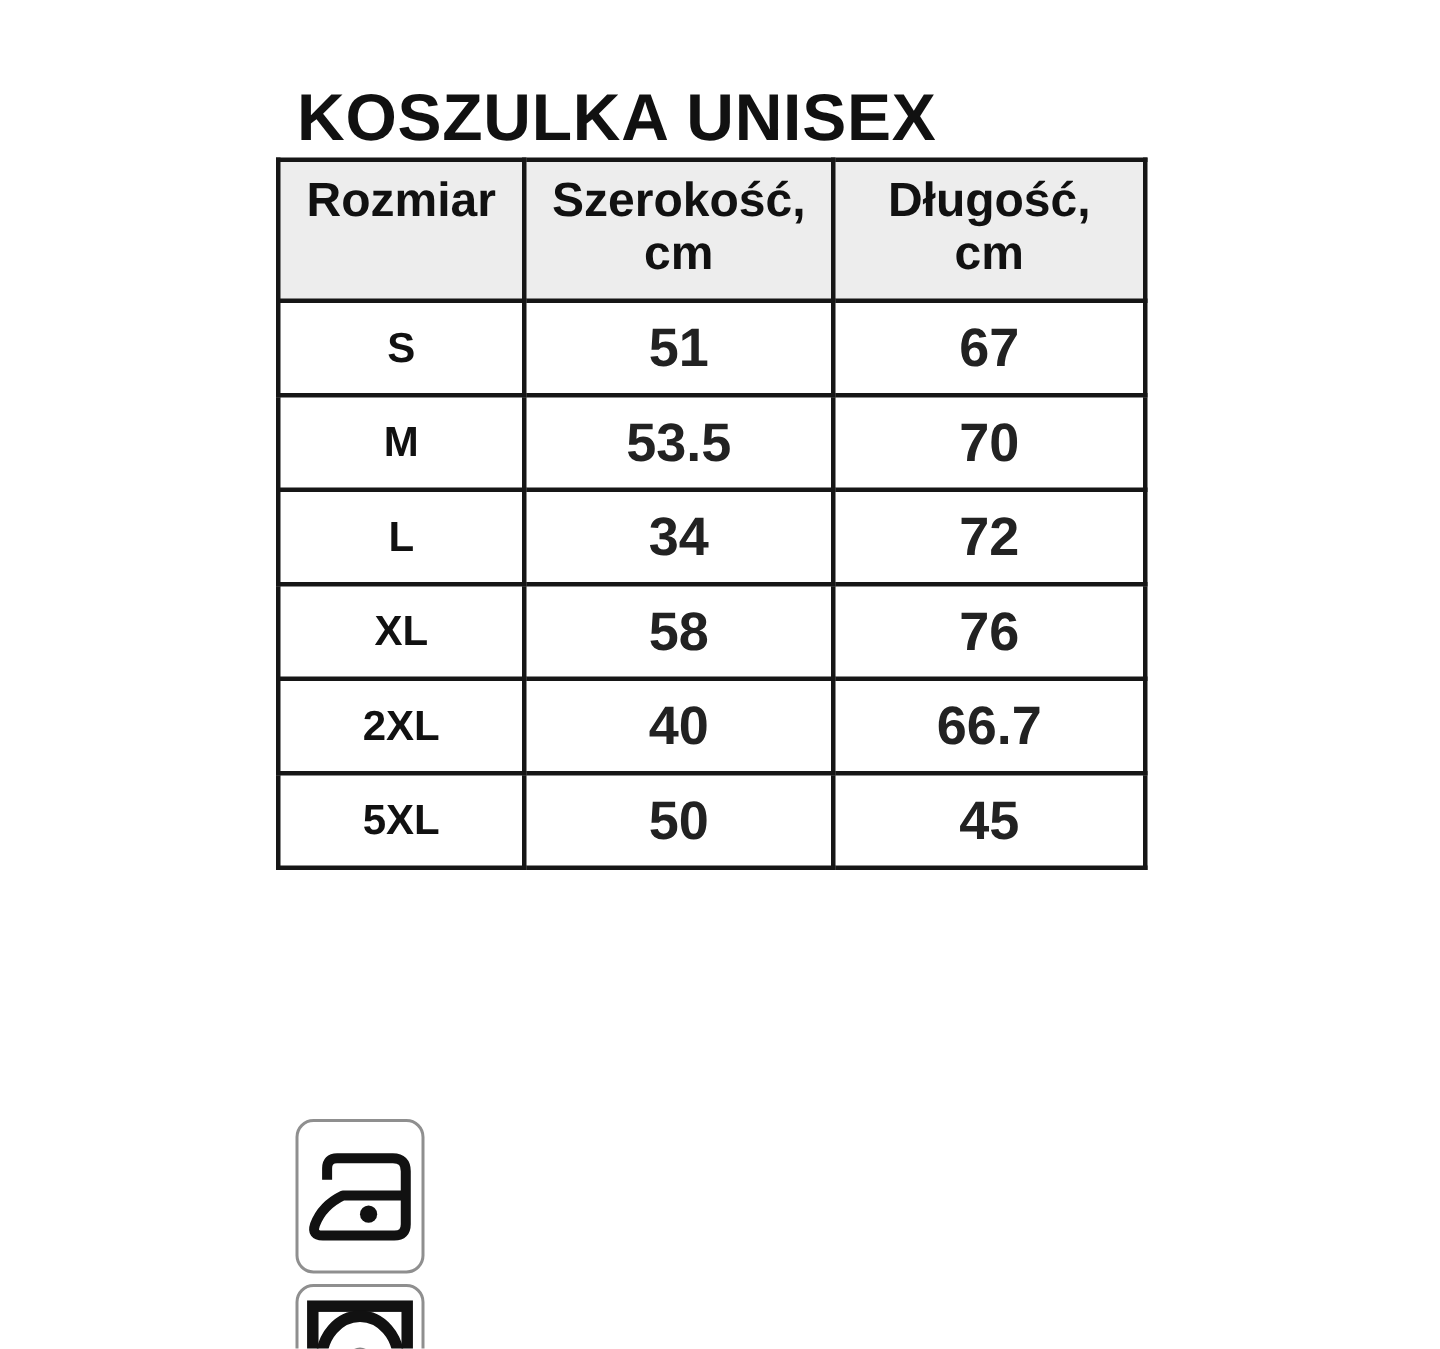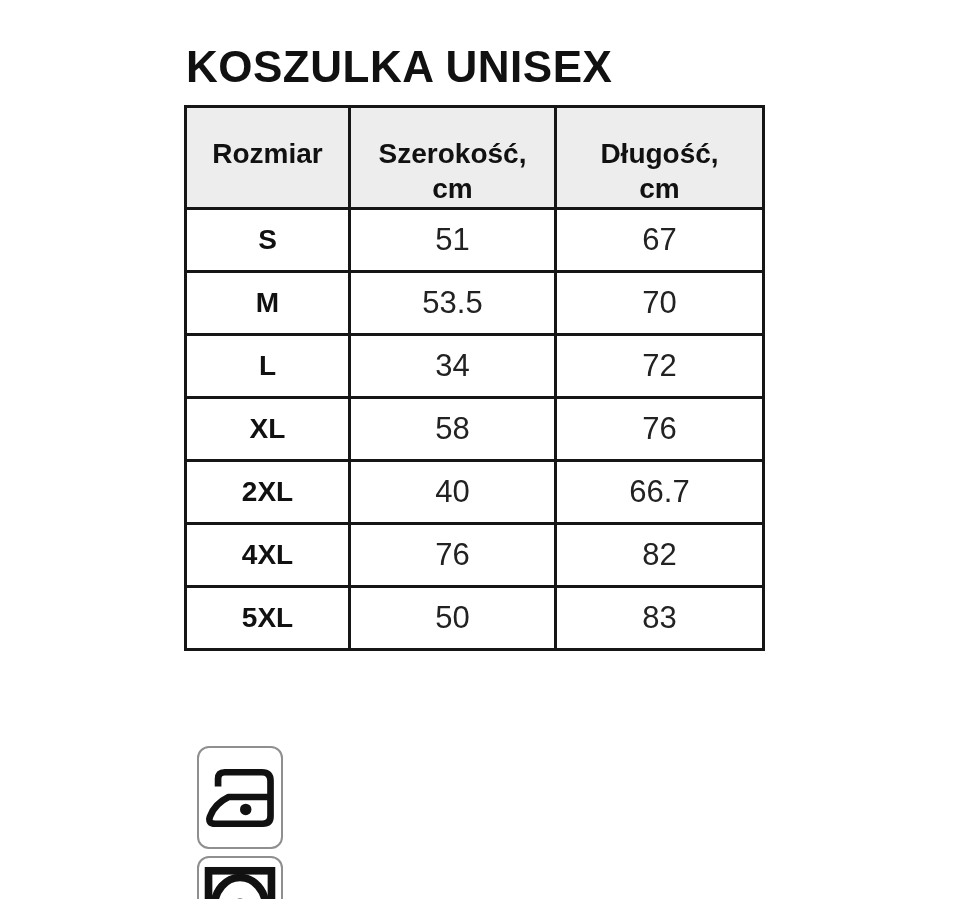--- a/index.html
+++ b/index.html
@@ -12,45 +12,45 @@
   }
   html,body{margin:0;padding:0;}
   body{
     width:960px;height:899px;position:relative;
     background:var(--page-bg);
     font-family:"Liberation Sans", sans-serif;
     color:var(--text-color);
     overflow:hidden;
   }
   .page-title{
-    position:absolute;left:186px;top:42px;margin:0;
+    position:absolute;left:186px;top:42px;margin:12px;
     font-size:44px;font-weight:bold;letter-spacing:0.5px;
     color:var(--text-color);white-space:nowrap;
   }
   table.size-table{
     position:absolute;left:184px;top:105px;
     border-collapse:collapse;table-layout:fixed;width:578px;
   }
   .size-table col.c1{width:164px;}
   .size-table col.c2{width:206px;}
   .size-table col.c3{width:208px;}
   .size-table th,.size-table td{
     border:3px solid var(--border-color);
     text-align:center;background:#fff;
   }
   .size-table th{
     background:var(--header-bg);
     height:94px;box-sizing:border-box;
-    vertical-align:top;padding-top:28px;
-    font-size:28px;font-weight:bold;line-height:35px;
+    vertical-align:top;padding-top:8px;
+    font-size:32px;font-weight:bold;line-height:35px;
     white-space:pre-line;
   }
   .size-table td{
     height:63px;box-sizing:border-box;vertical-align:middle;
-    font-size:31px;font-weight:normal;color:#222222;
+    font-size:36px;font-weight:bold;color:#222222;
   }
   .size-table td.size{
     font-size:28px;font-weight:bold;color:var(--text-color);
   }
   .care-row{
     position:absolute;left:197px;top:746px;
     display:flex;gap:7px;flex-direction:column;
   }
   .care-box{
     width:86px;height:103px;box-sizing:border-box;
@@ -105,28 +105,23 @@
       <td class="size">XL</td>
       <td>58</td>
       <td>76</td>
     </tr>
     <tr>
       <td class="size">2XL</td>
       <td>40</td>
       <td>66.7</td>
     </tr>
     <tr>
-      <td class="size">4XL</td>
-      <td>76</td>
-      <td>82</td>
-    </tr>
-    <tr>
       <td class="size">5XL</td>
       <td>50</td>
-      <td>83</td>
+      <td>45</td>
     </tr>
   </tbody>
 </table>
 
 <div class="care-row">
 
   <div class="care-box">
     <svg width="82" height="99" viewBox="0 0 86 103" fill="none" stroke="currentColor" stroke-width="7">
       <path d="M 20 40 L 20 32 Q 20 25 27 25 L 66 25 Q 75 25 75 34 L 75 71 Q 75 79 67 79 L 17 79 Q 9 79 11.5 71.5 Q 16.5 58 31 51 L 75 51" stroke-linejoin="round"></path>
       <circle cx="49" cy="64" r="6" fill="currentColor" stroke="none"></circle>

